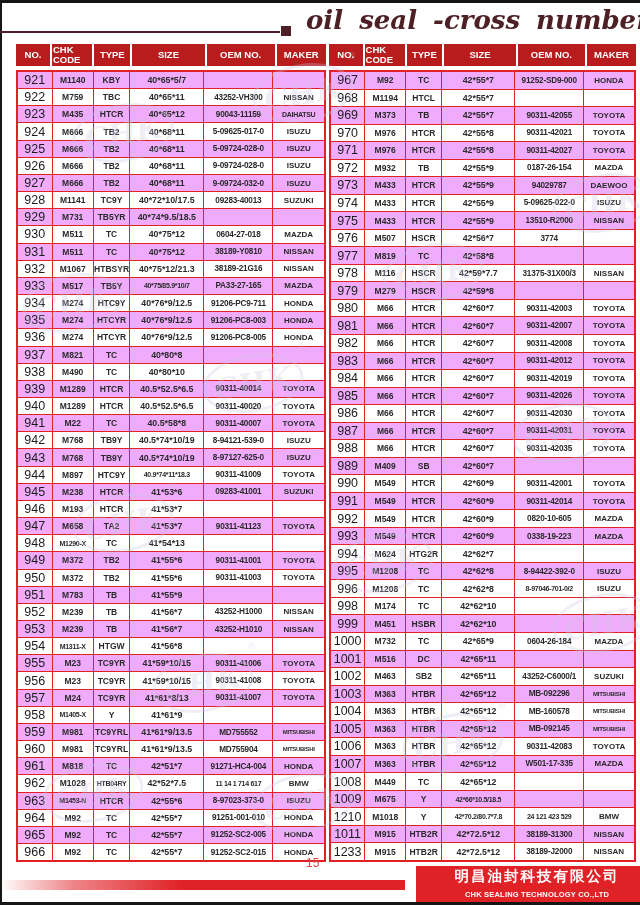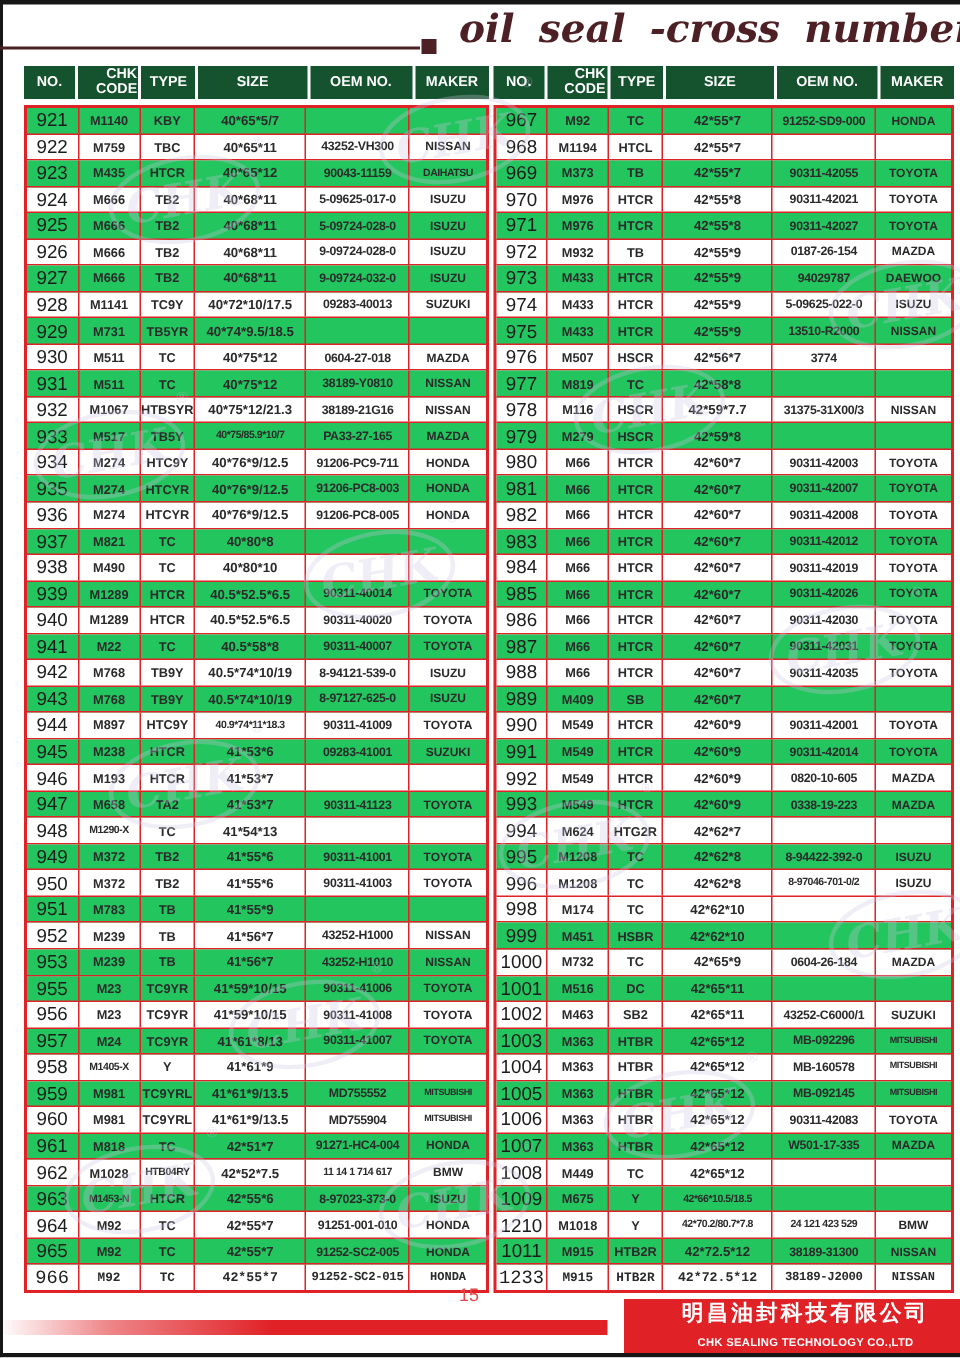--- a/index.html
+++ b/index.html
@@ -21,32 +21,32 @@
     font-style:italic;font-weight:bold;font-size:26px;color:#4d2025;
     word-spacing:7px;letter-spacing:0px;white-space:nowrap;
   }
 
   
   .tbl{position:absolute;top:44px;}
   .tbl-left{left:16px;width:310px;}
   .tbl-right{left:329px;width:307px;}
   .thead{display:flex;height:22px;}
   .thead .hcell{
-    background:#14532d;color:#ffffff;font-weight:bold;font-size:9.5px;
-    display:flex;align-items:center;justify-content:center;text-align:right;
+    background:#b91c1c;color:#ffffff;font-weight:bold;font-size:9.5px;
+    display:flex;align-items:center;justify-content:center;text-align:left;
     line-height:1.05;margin-right:2px;box-sizing:border-box;padding:0 1px;
   }
   .thead .hcell:last-child{margin-right:0;}
   .rows{
     margin-top:4px;border:2px solid #e02126;box-sizing:border-box;
     height:792px;display:flex;flex-direction:column;background:#ffffff;
   }
   .trow{flex:1 1 0;display:flex;border-bottom:1px solid #e02126;min-height:0;}
-  .trow:last-child{border-bottom:none;font-family:Liberation Mono, monospace;}
-  .trow.pink{background:#22c55e;}
+  .trow:last-child{border-bottom:none;}
+  .trow.pink{background:#f0abfc;}
   .tcell{
     border-right:1px solid #e02126;box-sizing:border-box;
     display:flex;align-items:center;justify-content:center;
     overflow:hidden;white-space:nowrap;text-align:center;
     font-weight:bold;color:#2a2a2a;font-size:8.5px;
   }
   .tcell:last-child{border-right:none;}
   .c0{width:11.3%;font-size:12.5px;font-weight:400;color:#1c1c1c;}
   .c1{width:13.5%;}
   .c2{width:11.9%;}
@@ -359,20 +359,28 @@
           <div class="tcell c5">NISSAN</div>
         </div>
         <div class="trow pink">
           <div class="tcell c0">953</div>
           <div class="tcell c1">M239</div>
           <div class="tcell c2">TB</div>
           <div class="tcell c3">41*56*7</div>
           <div class="tcell c4">43252-H1010</div>
           <div class="tcell c5">NISSAN</div>
         </div>
+        <div class="trow">
+          <div class="tcell c0">954</div>
+          <div class="tcell c1 fs-sm">M1311-X</div>
+          <div class="tcell c2">HTGW</div>
+          <div class="tcell c3">41*56*8</div>
+          <div class="tcell c4"></div>
+          <div class="tcell c5"></div>
+        </div>
         <div class="trow pink">
           <div class="tcell c0">955</div>
           <div class="tcell c1">M23</div>
           <div class="tcell c2">TC9YR</div>
           <div class="tcell c3">41*59*10/15</div>
           <div class="tcell c4">90311-41006</div>
           <div class="tcell c5">TOYOTA</div>
         </div>
         <div class="trow">
           <div class="tcell c0">956</div>

